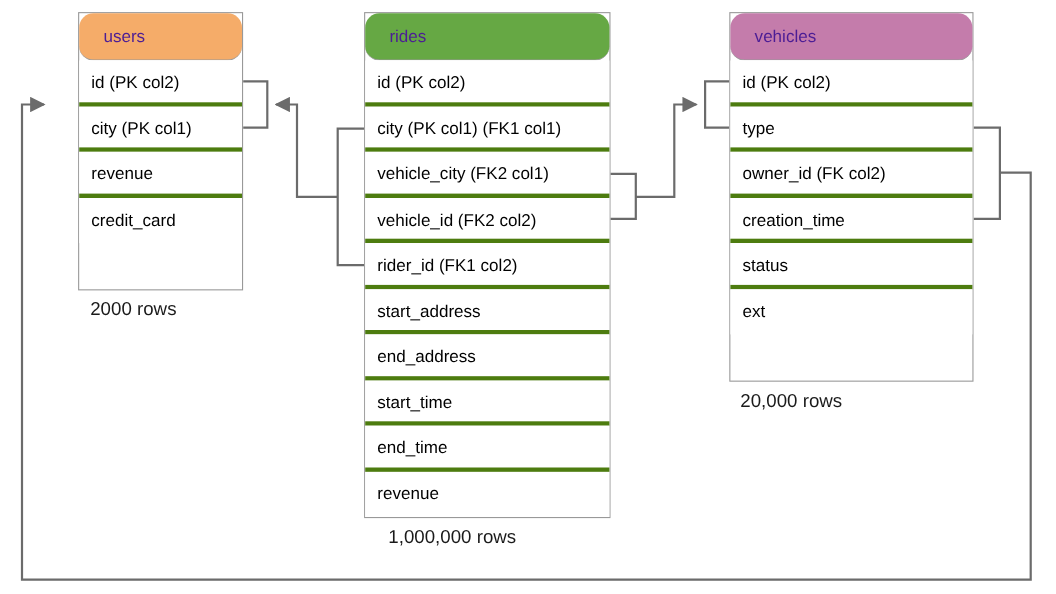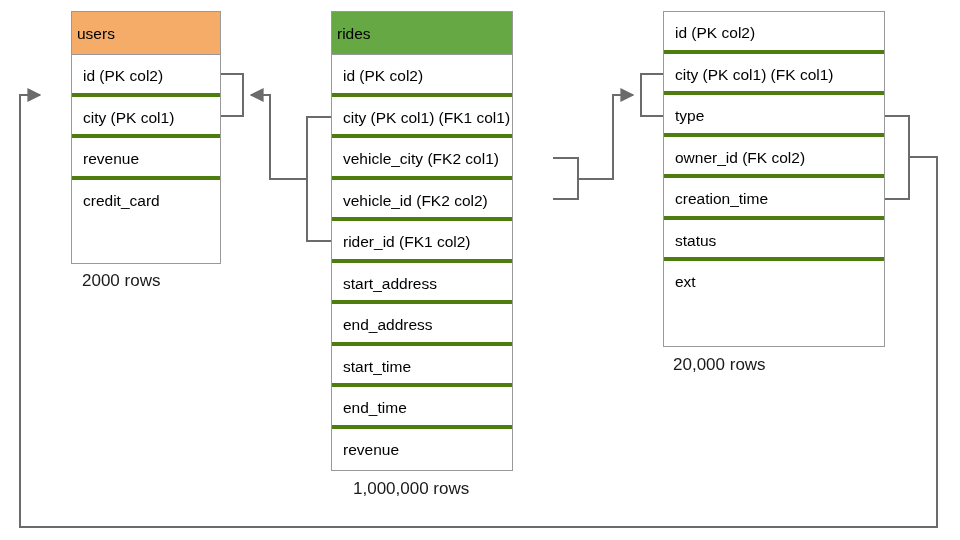--- a/index.html
+++ b/index.html
@@ -31,26 +31,27 @@
   .entity {
     position: absolute;
     box-sizing: border-box;
     border: 1px solid #999999;
     background: #ffffff;
   }
   .entity-header {
     box-sizing: border-box;
     height: 43px;
     line-height: 43px;
-    padding: 0 0 0 5px;
+    padding: 0 0 0 22px;
     font-size: 15.5px;
-    color: #000000;
+    color: #4c1d95;
     border-bottom: 1px solid #999999;
     white-space: nowrap;
     overflow: hidden;
+    border-radius: 13px;
   }
   .entity-field {
     box-sizing: border-box;
     height: 41.5px;
     line-height: 41.5px;
     padding: 0 0 0 11px;
     font-size: 15.5px;
     color: #000000;
     border-bottom: 4px solid #4d7c0f;
     background: #ffffff;
@@ -99,37 +100,37 @@
 
   <div id="entity-layer">
       <div class="entity" style="left: 71px; top: 11px; width: 150px; height: 252.5px;">
         <div class="entity-header" style="background: rgb(245, 172, 105);">users</div>
         <div class="entity-field">id (PK col2)</div>
         <div class="entity-field">city (PK col1)</div>
         <div class="entity-field">revenue</div>
         <div class="entity-field">credit_card</div>
       </div>
       <div class="row-count" style="left: 82px; top: 271px;">2000 rows</div>
-      <div class="entity" style="left: 331px; top: 11px; width: 182px; height: 460px;">
+      <div class="entity" style="left: 331px; top: 11px; width: 224px; height: 460px;">
         <div class="entity-header" style="background: rgb(102, 168, 68);">rides</div>
         <div class="entity-field">id (PK col2)</div>
         <div class="entity-field">city (PK col1) (FK1 col1)</div>
         <div class="entity-field">vehicle_city (FK2 col1)</div>
         <div class="entity-field">vehicle_id (FK2 col2)</div>
         <div class="entity-field">rider_id (FK1 col2)</div>
         <div class="entity-field">start_address</div>
         <div class="entity-field">end_address</div>
         <div class="entity-field">start_time</div>
         <div class="entity-field">end_time</div>
         <div class="entity-field">revenue</div>
       </div>
       <div class="row-count" style="left: 353px; top: 479px;">1,000,000 rows</div>
       <div class="entity" style="left: 663px; top: 11px; width: 222px; height: 335.5px;">
+        <div class="entity-header" style="background: rgb(196, 124, 171);">vehicles</div>
         <div class="entity-field">id (PK col2)</div>
-        <div class="entity-field">city (PK col1) (FK col1)</div>
         <div class="entity-field">type</div>
         <div class="entity-field">owner_id (FK col2)</div>
         <div class="entity-field">creation_time</div>
         <div class="entity-field">status</div>
         <div class="entity-field">ext</div>
       </div>
       <div class="row-count" style="left: 673px; top: 355px;">20,000 rows</div>
     </div>
 
 </div>

